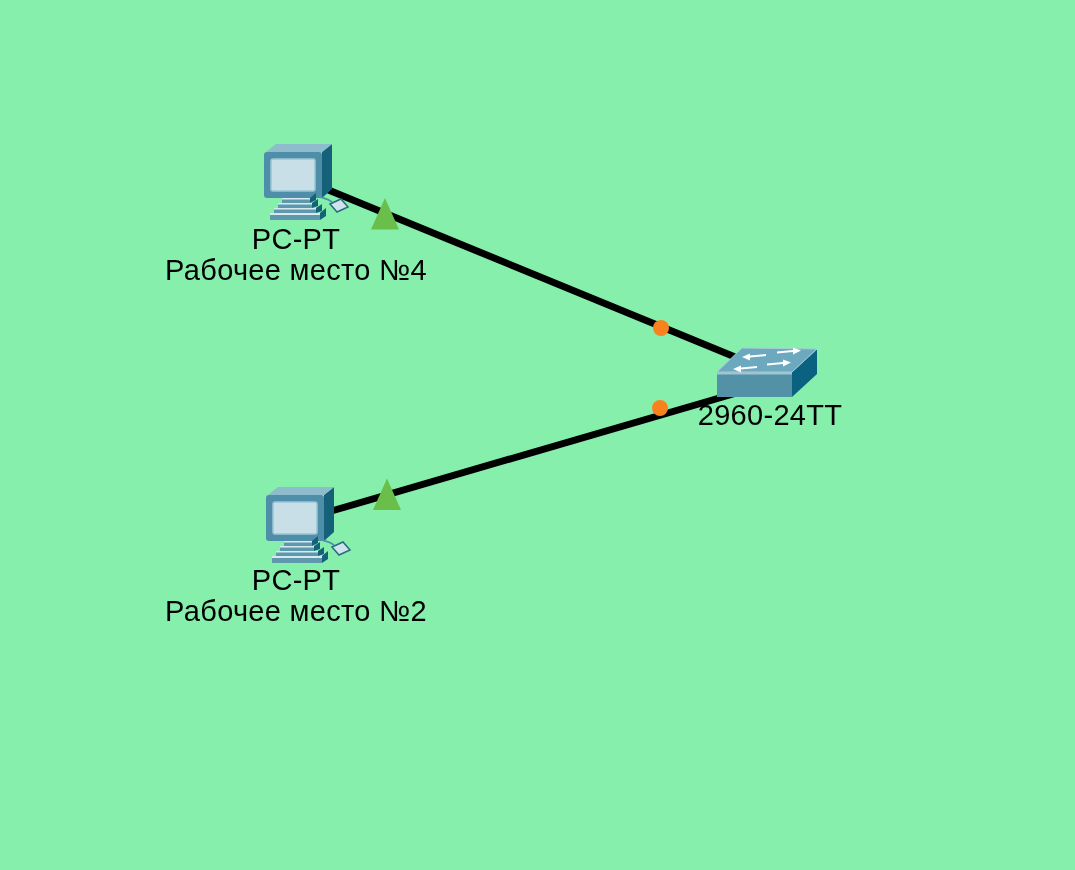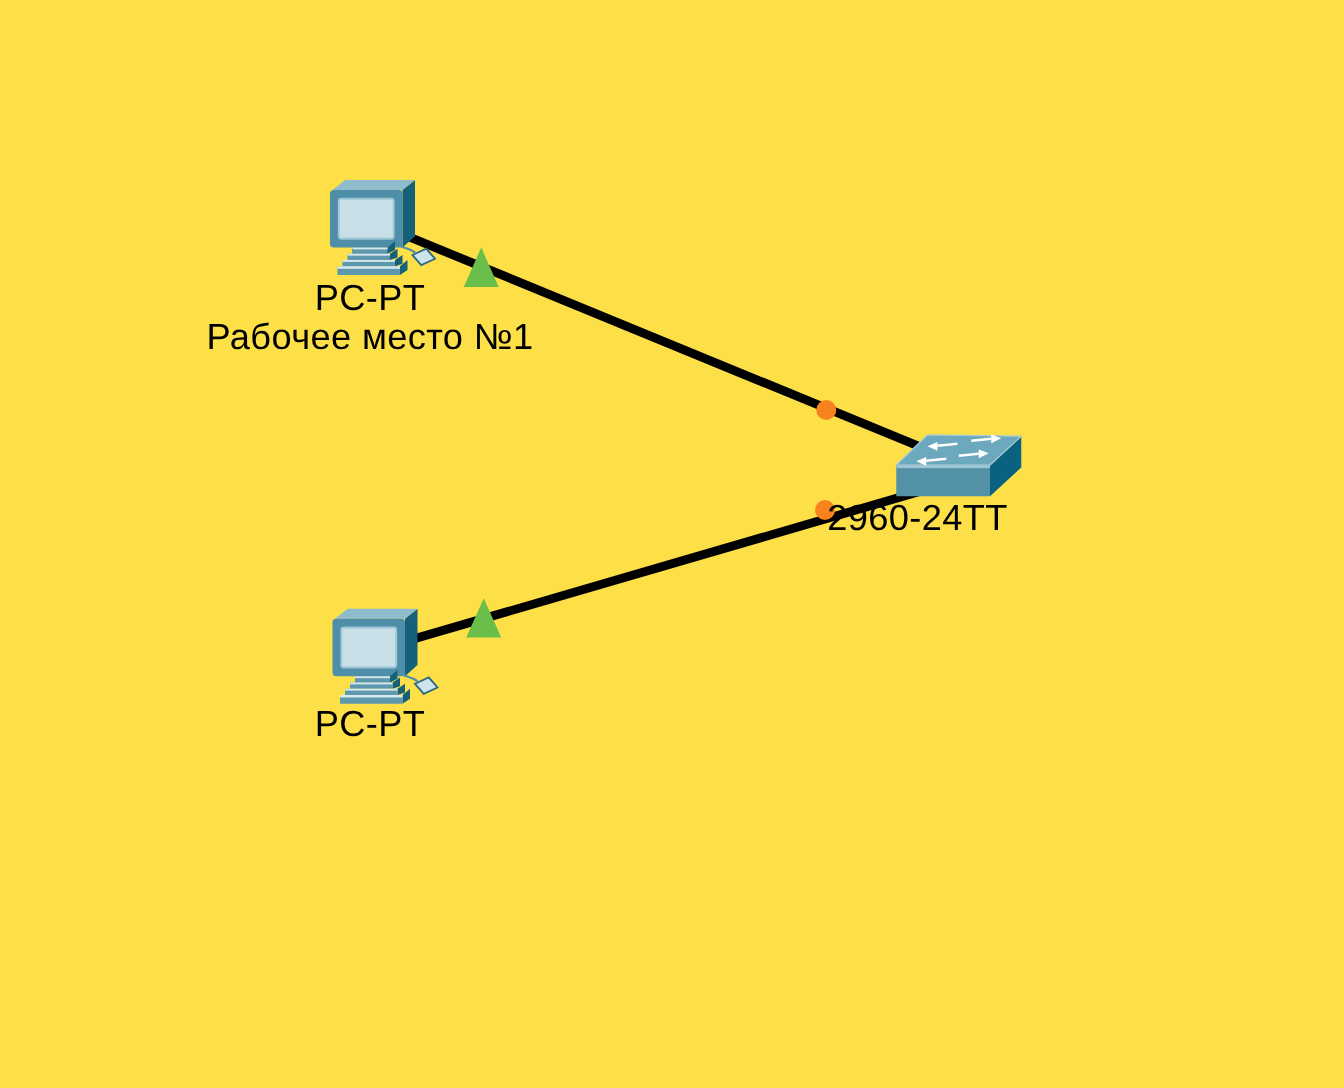--- a/index.html
+++ b/index.html
@@ -4,21 +4,21 @@
 <style>
   html, body {
     margin: 0;
     padding: 0;
     background: #ffffff;
   }
   .canvas {
     position: relative;
     width: 1075px;
     height: 870px;
-    background: #fde047;
+    background: #86efac;
     overflow: hidden;
     font-family: "Liberation Sans", "DejaVu Sans", sans-serif;
   }
   svg.topology {
     position: absolute;
     left: 0;
     top: 0;
   }
   .dev-label {
     position: absolute;
@@ -102,24 +102,25 @@
         <polygon points="733,369 741,365.5 741,372.5"></polygon>
         <polygon points="741,367.5 757,366 757,368 741,369.5"></polygon>
         <polygon points="791,362.5 783,359.5 783,366.5"></polygon>
         <polygon points="767,363.5 783,362 783,364 767,365.5"></polygon>
       </g>
     </g>
   </svg>
 
   <div class="dev-label" style="left:296px; top:224px;">
     <div>PC-PT</div>
-    <div>Рабочее место №1</div>
+    <div>Рабочее место №4</div>
   </div>
 
   <div class="dev-label" style="left:296px; top:565px;">
     <div>PC-PT</div>
+    <div>Рабочее место №2</div>
   </div>
 
-  <div class="dev-label" style="left:734px; top:400px;">
+  <div class="dev-label" style="left:770px; top:400px;">
     <div>2960-24TT</div>
   </div>
 
 </div>
 
 </body></html>

